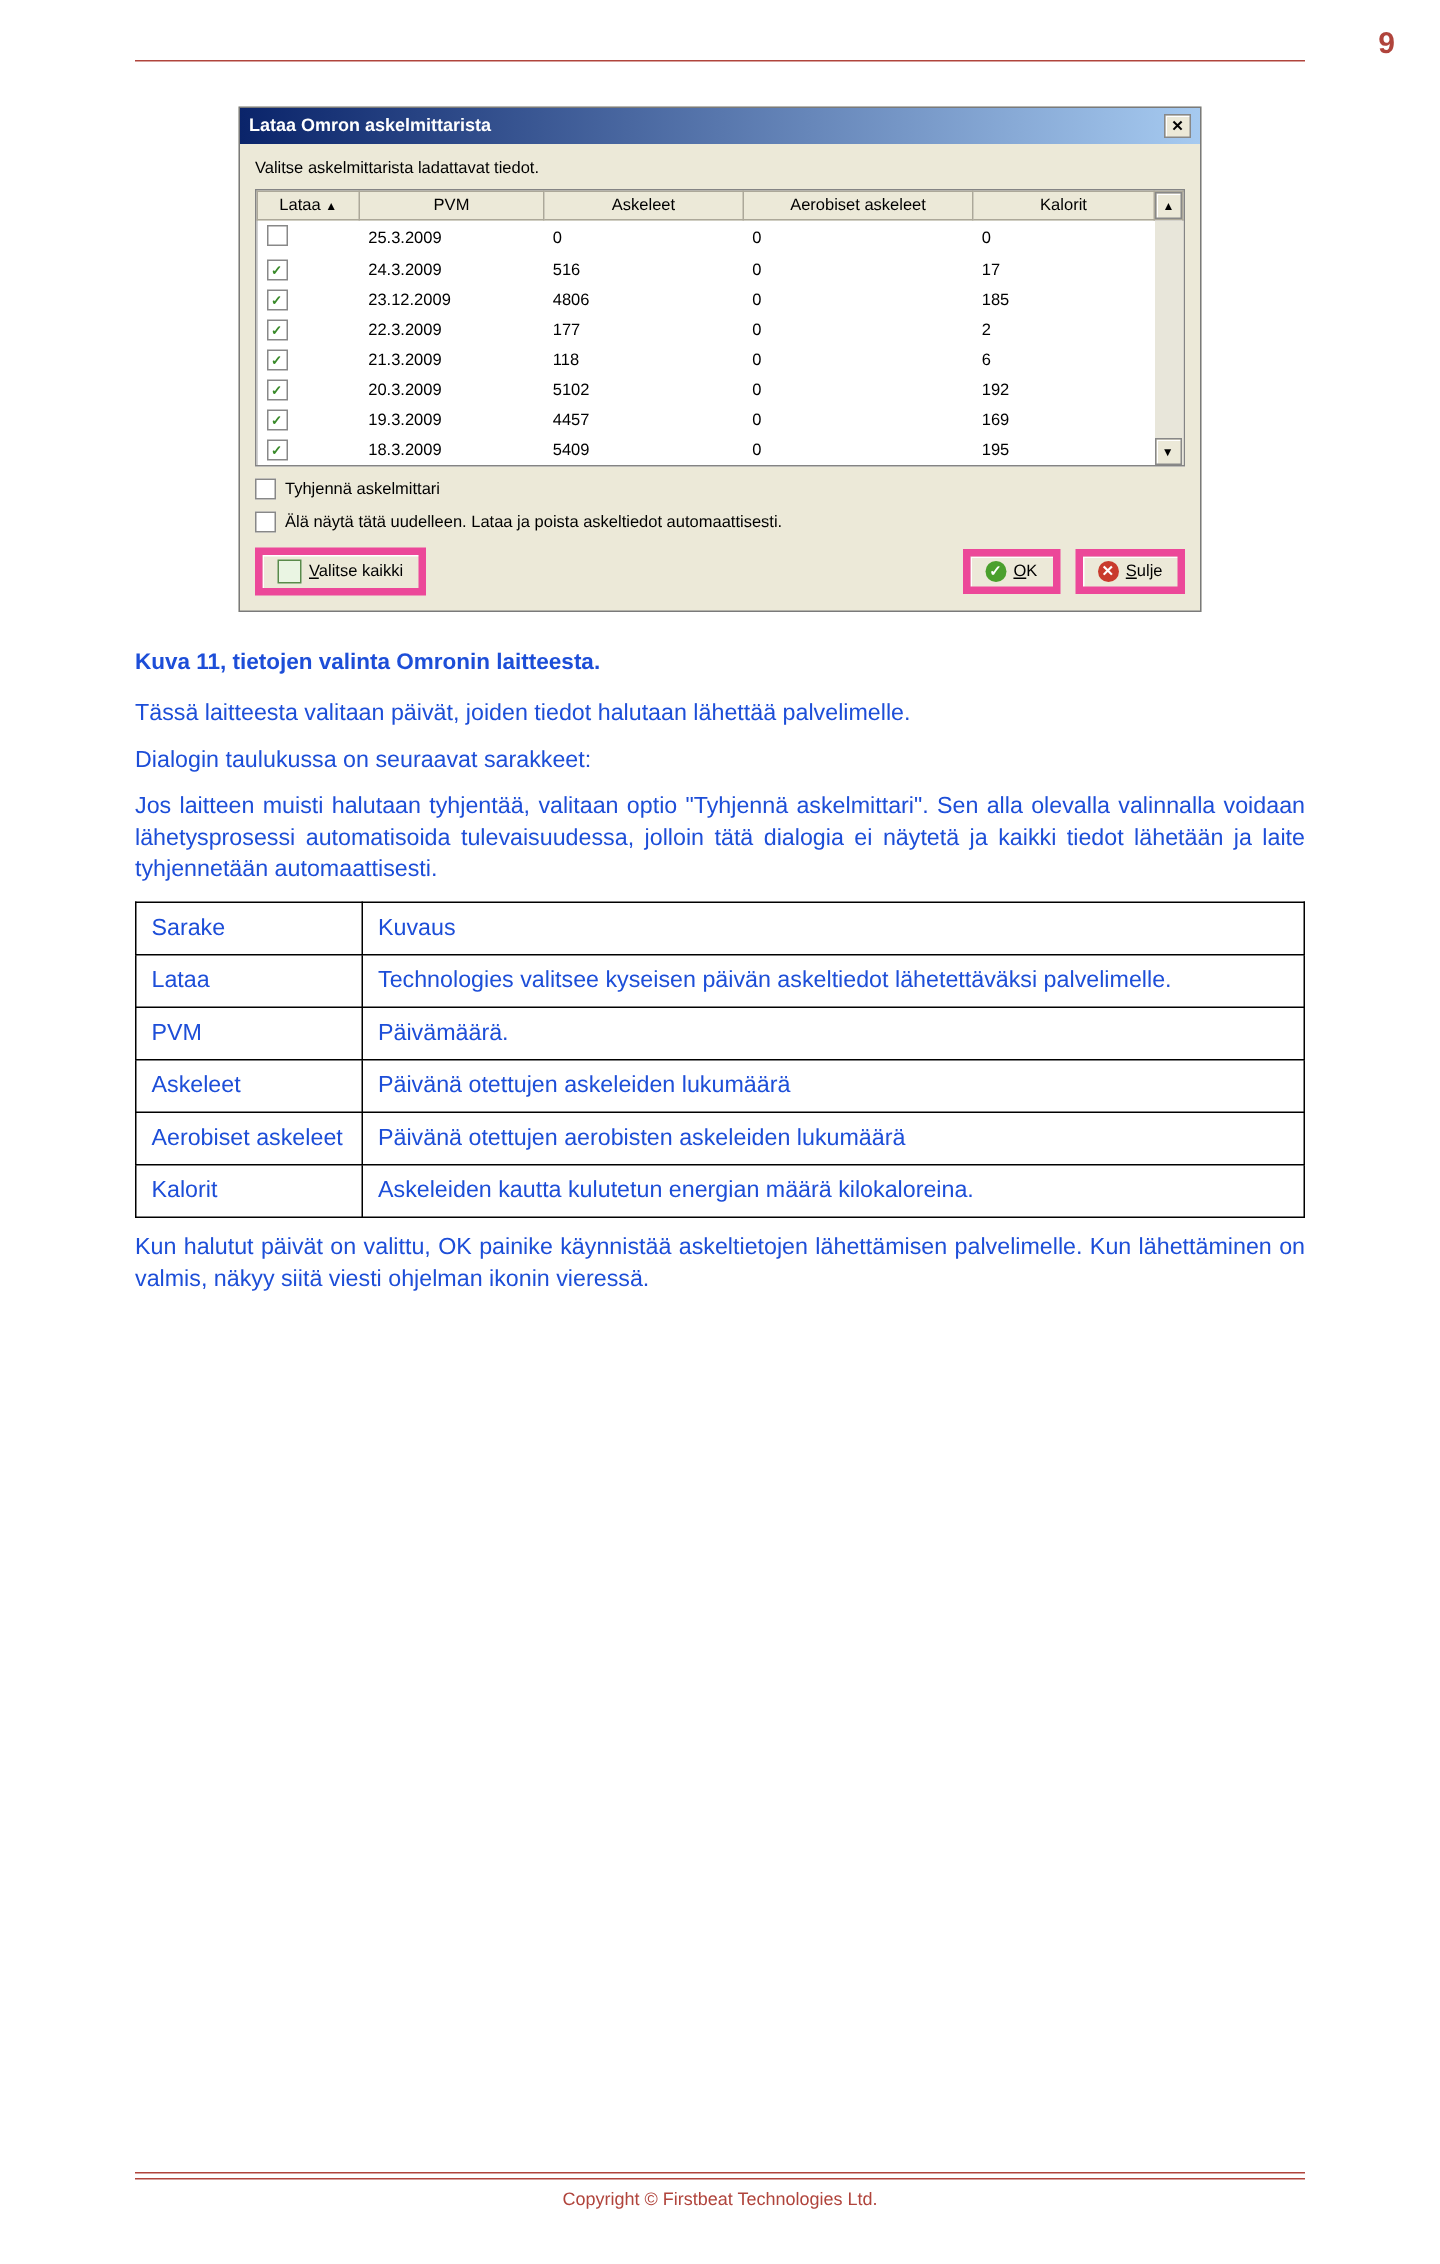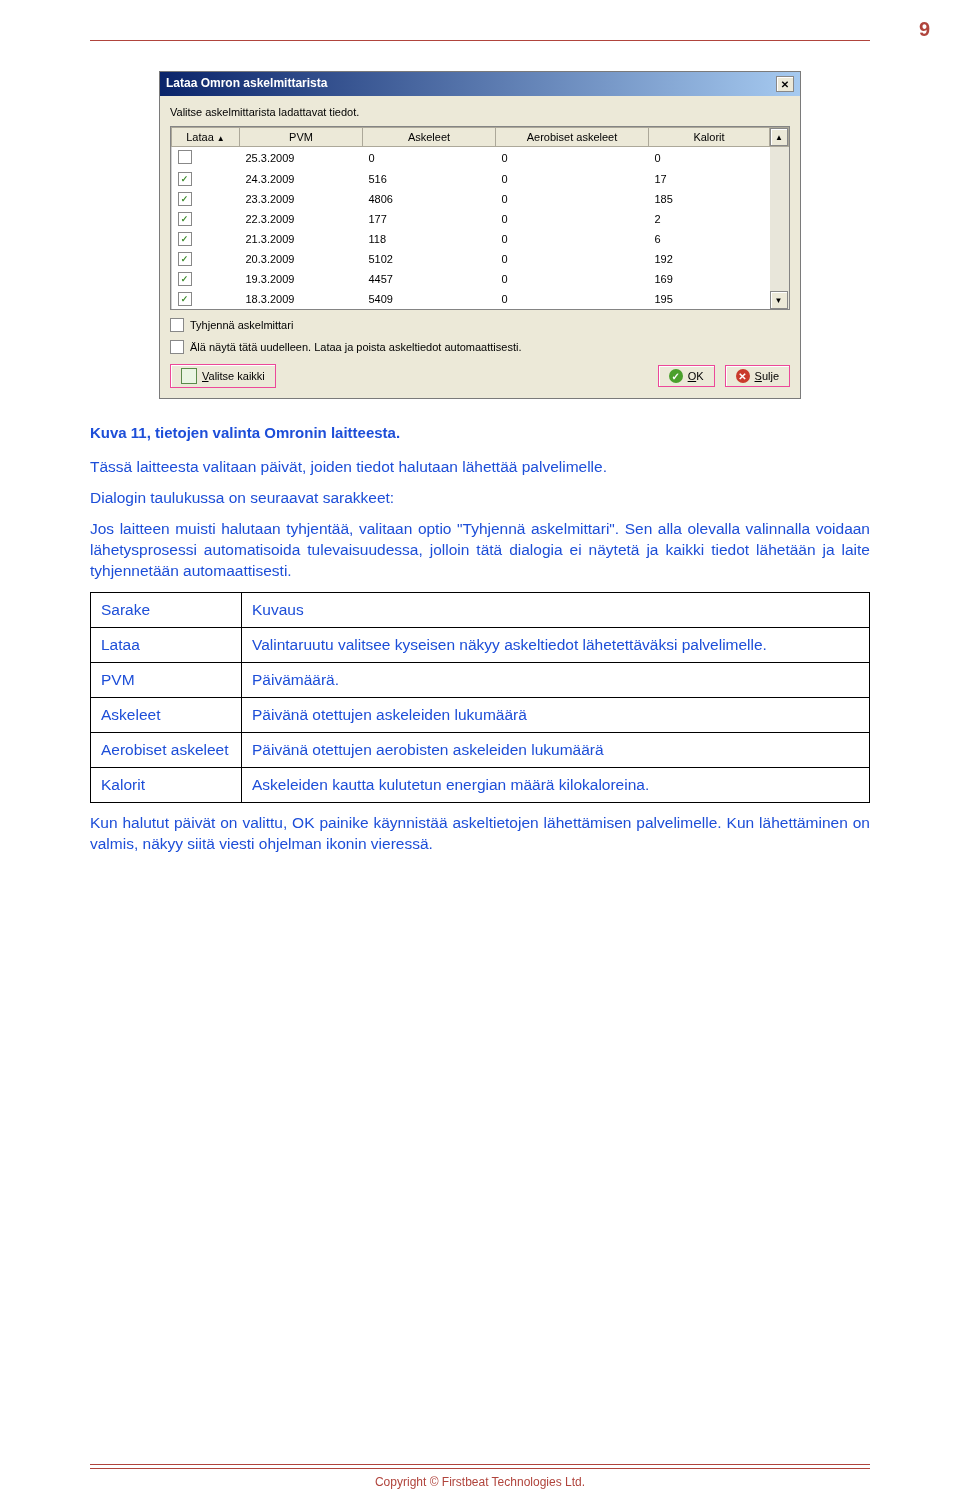--- a/index.html
+++ b/index.html
@@ -123,21 +123,21 @@
     gap: 6px;
     margin-top: 8px;
   }
   .btn-row {
     display: flex;
     align-items: center;
     margin-top: 10px;
     gap: 10px;
   }
   .btn {
-    border: 1px solid #ec4899;
+    border: 5px solid #ec4899;
     background: #ece9d8;
     padding: 3px 10px;
     display: inline-flex;
     align-items: center;
     gap: 5px;
     font-size: 11px;
     box-shadow: inset 1px 1px 0 #fff;
   }
   .ico-sel {
     width: 14px; height: 14px;
@@ -197,21 +197,21 @@
     border: 1px solid #000;
     padding: 8px 10px;
     font-size: 15.5px;
     vertical-align: top;
     text-align: justify;
   }
   .desc-table .lh { width: 130px; }
   .desc-table .th { font-weight: normal; }
   .footer {
     position: absolute;
-    bottom: 20px;
+    bottom: 36px;
     left: 90px;
     right: 90px;
   }
   .copyright {
     text-align: center;
     font-size: 12px;
     color: #b0443c;
     margin-top: 6px;
   }
 </style>
@@ -257,21 +257,21 @@
                 </tr>
                 <tr>
                   <td><span class="chk">✓</span></td>
                   <td>24.3.2009</td>
                   <td>516</td>
                   <td>0</td>
                   <td>17</td>
                 </tr>
                 <tr>
                   <td><span class="chk">✓</span></td>
-                  <td>23.3.2009</td>
+                  <td>23.12.2009</td>
                   <td>4806</td>
                   <td>0</td>
                   <td>185</td>
                 </tr>
                 <tr>
                   <td><span class="chk">✓</span></td>
                   <td>22.3.2009</td>
                   <td>177</td>
                   <td>0</td>
                   <td>2</td>
@@ -343,21 +343,21 @@
     <p>Jos laitteen muisti halutaan tyhjentää, valitaan optio "Tyhjennä askelmittari". Sen alla olevalla valinnalla voidaan lähetysprosessi automatisoida tulevaisuudessa, jolloin tätä dialogia ei näytetä ja kaikki tiedot lähetään ja laite tyhjennetään automaattisesti.</p>
 
     <table class="desc-table">
       <tbody id="desc-tbody">
         <tr>
           <td class="lh th">Sarake</td>
           <td class="th">Kuvaus</td>
         </tr>
       <tr>
             <td class="lh">Lataa</td>
-            <td>Valintaruutu valitsee kyseisen näkyy askeltiedot lähetettäväksi palvelimelle.</td>
+            <td>Technologies valitsee kyseisen päivän askeltiedot lähetettäväksi palvelimelle.</td>
           </tr>
           <tr>
             <td class="lh">PVM</td>
             <td>Päivämäärä.</td>
           </tr>
           <tr>
             <td class="lh">Askeleet</td>
             <td>Päivänä otettujen askeleiden lukumäärä</td>
           </tr>
           <tr>

